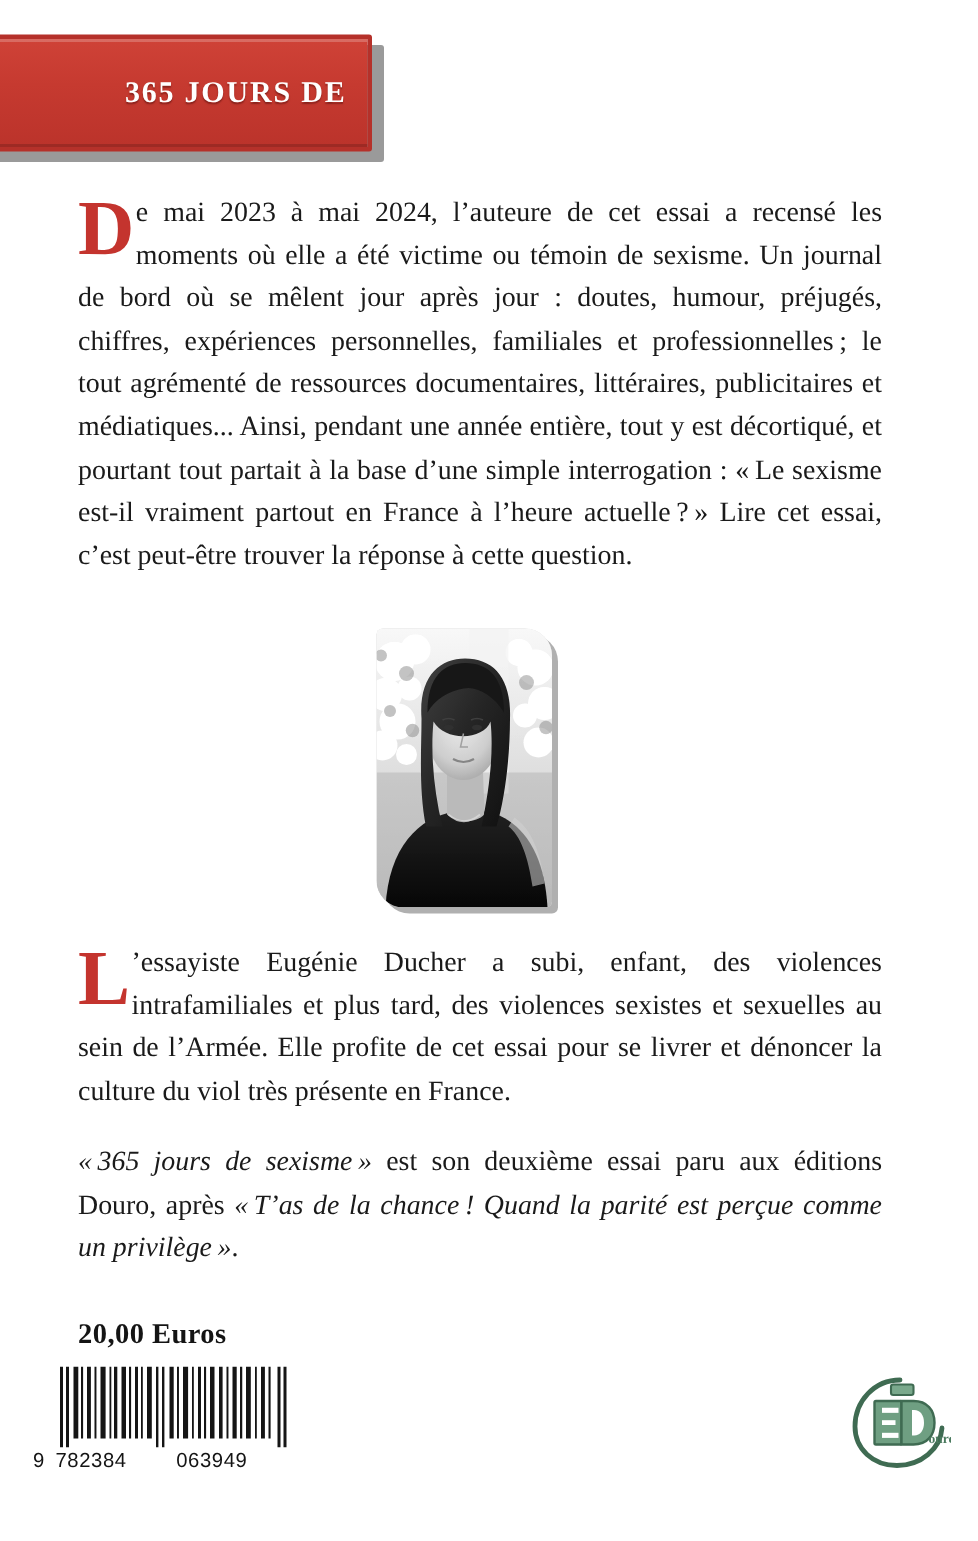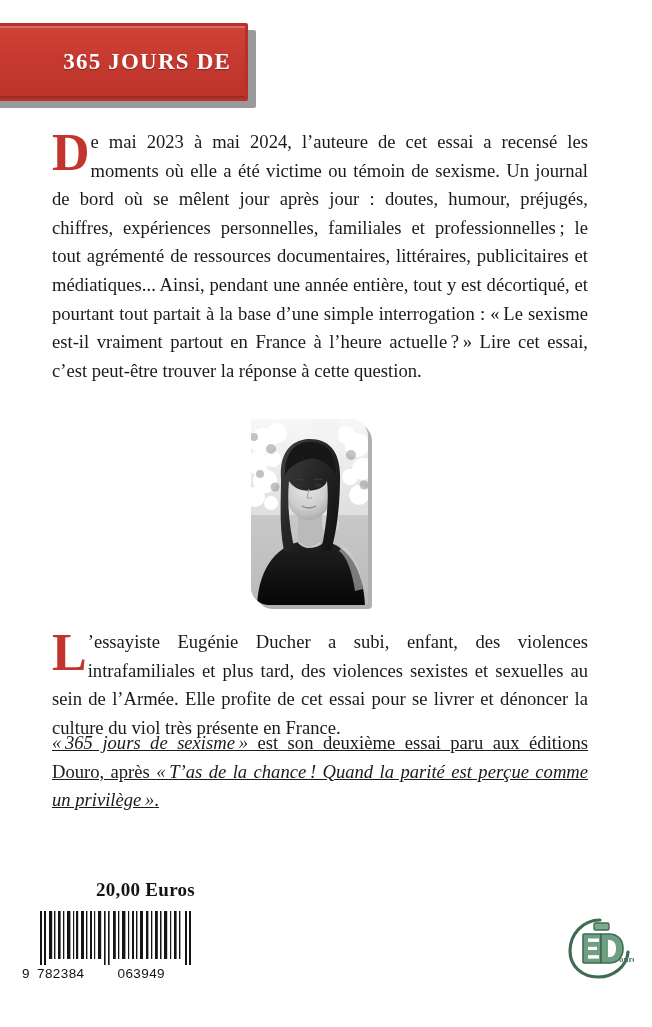--- a/index.html
+++ b/index.html
@@ -52,41 +52,41 @@
     display: flex;
     flex-direction: column;
     align-items: flex-end;
     justify-content: center;
     padding: 0 14px 0 0;
   }
   .title-line {
     color: #ffffff;
     font-family: "Liberation Serif", "DejaVu Serif", serif;
     font-weight: bold;
-    font-size: 23px;
+    font-size: 20px;
     line-height: 1.22;
     letter-spacing: 1.2px;
     text-shadow: 0 1px 1px rgba(90,16,12,0.55);
     white-space: nowrap;
   }
 
   
   .blurb {
     position: absolute;
     left: 52px;
     width: 536px;
     text-align: justify;
     text-justify: inter-word;
     font-size: 18.6px;
     line-height: 28.6px;
     hyphens: none;
   }
   .blurb-primary { top: 128px; }
   .blurb-bio     { top: 628px; }
-  .blurb-bio-2   { top: 729px; text-decoration: underline; }
+  .blurb-bio-2   { top: 761px; }
 
   .blurb p { margin: 0; }
 
   .dropcap {
     float: left;
     color: #c4342e;
     font-family: "Liberation Serif", "DejaVu Serif", serif;
     font-weight: bold;
     font-size: 52px;
     line-height: 44px;
@@ -129,21 +129,20 @@
   
   .price {
     position: absolute;
     left: 52px;
     top: 879px;
     font-family: "Liberation Serif", "DejaVu Serif", serif;
     font-weight: bold;
     font-size: 19px;
     letter-spacing: 0.3px;
     color: #141414;
-    margin-left: 44px;
   }
 
   
   .barcode-block {
     position: absolute;
     left: 22px;
     top: 911px;
     width: 176px;
   }
   .barcode-bars {

